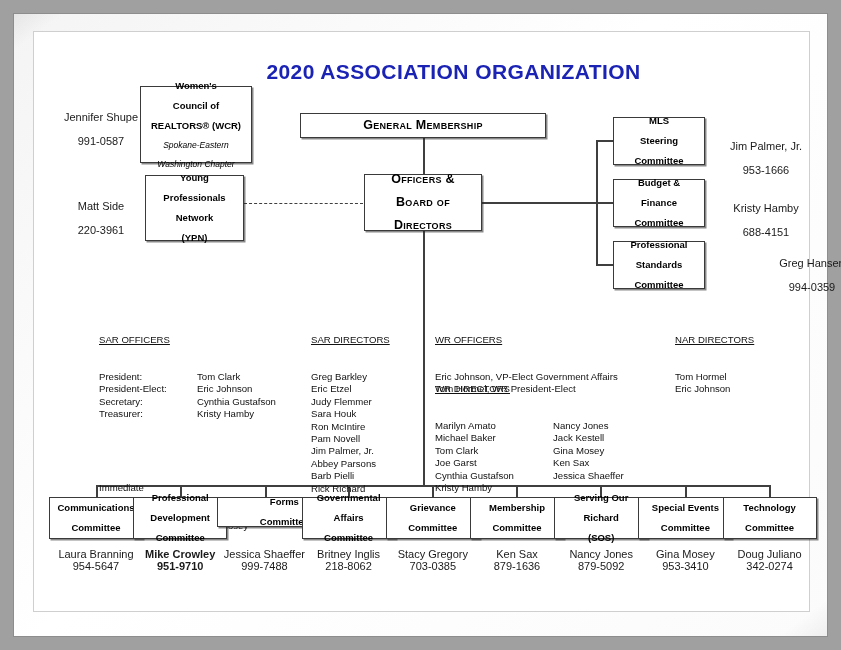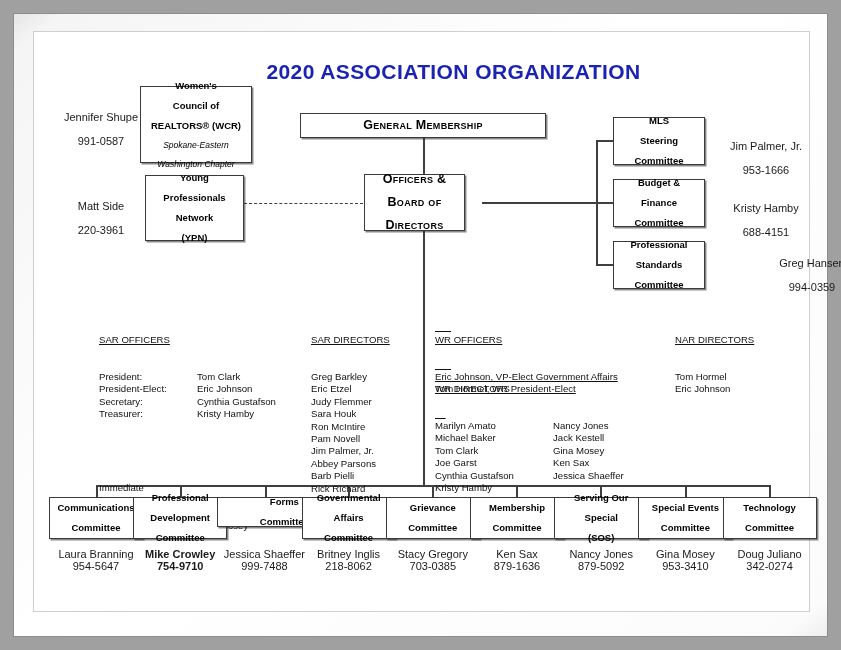--- a/index.html
+++ b/index.html
@@ -127,21 +127,21 @@
       <span>Young</span>
       <span>Professionals</span>
       <span>Network</span>
       <span>(YPN)</span>
     </div>
 
     <div class="box smallcaps" style="left:300px;top:113px;width:246px;height:25px;">
       <span>General Membership</span>
     </div>
 
-    <div class="box smallcaps" style="left:364px;top:174px;width:101px;height:57px;">
+    <div class="box smallcaps" style="left:364px;top:174px;width:118px;height:57px;">
       <span>Officers &amp;</span>
       <span>Board of</span>
       <span>Directors</span>
     </div>
 
     <div class="box" style="left:613px;top:117px;width:92px;height:48px;">
       <span>MLS</span>
       <span>Steering</span>
       <span>Committee</span>
     </div>
@@ -176,21 +176,21 @@
       <span class="listrow" style="display:block;height:12px;"></span>
       <span class="listrow">Immediate</span>
       <span class="listrow"><span class="col2" style="width:98px;">Past President:</span><span>Gina Mosey</span></span>
     </div>
 
     <div class="list" style="left:311px;top:309px;">
       <span class="hd listrow">SAR DIRECTORS</span>
       <div id="sar-directors-rows"><span class="listrow">Greg Barkley</span><span class="listrow">Eric Etzel</span><span class="listrow">Judy Flemmer</span><span class="listrow">Sara Houk</span><span class="listrow">Ron McIntire</span><span class="listrow">Pam Novell</span><span class="listrow">Jim Palmer, Jr.</span><span class="listrow">Abbey Parsons</span><span class="listrow">Barb Pielli</span><span class="listrow">Rick Richard</span></div>
     </div>
 
-    <div class="list" style="left:435px;top:309px;text-decoration:underline;">
+    <div class="list" style="left:435px;top:309px;">
       <span class="hd listrow">WR OFFICERS</span>
       <div id="wr-officers-rows"><span class="listrow">Eric Johnson, VP-Elect Government Affairs</span><span class="listrow">Tom Hormel, WR President-Elect</span></div>
     </div>
 
     <div class="list" style="left:435px;top:358px;">
       <span class="hd listrow">WR DIRECTORS</span>
       <div id="wr-directors-rows"><span class="listrow"><span class="col2" style="width: 118px;">Marilyn Amato</span><span>Nancy Jones</span></span><span class="listrow"><span class="col2" style="width: 118px;">Michael Baker</span><span>Jack Kestell</span></span><span class="listrow"><span class="col2" style="width: 118px;">Tom Clark</span><span>Gina Mosey</span></span><span class="listrow"><span class="col2" style="width: 118px;">Joe Garst</span><span>Ken Sax</span></span><span class="listrow"><span class="col2" style="width: 118px;">Cynthia Gustafson</span><span>Jessica Shaeffer</span></span><span class="listrow"><span class="col2" style="width: 118px;">Kristy Hamby</span><span></span></span></div>
       <span class="listrow" style="display:block;height:12px;"></span>
     </div>
 
@@ -203,21 +203,21 @@
         <div class="box" style="left: 49px; top: 497px; width: 94px; height: 42px;">
           <span>Communications</span>
           <span>Committee</span>
         </div>
         <div class="plain" style="left: 40px; top: 548px; width: 112px;"><span>Laura Branning</span><br><span>954-5647</span></div>
         <div class="box" style="left: 133.2px; top: 497px; width: 94px; height: 42px;">
           <span>Professional</span>
           <span>Development</span>
           <span>Committee</span>
         </div>
-        <div class="plain" style="left: 124.2px; top: 548px; width: 112px; font-weight: bold;"><span>Mike Crowley</span><br><span>754-9710</span></div>
+        <div class="plain" style="left: 124.2px; top: 548px; width: 112px; font-weight: bold;"><span>Mike Crowley</span><br><span>951-9710</span></div>
         <div class="box" style="left: 217.4px; top: 497px; width: 94px; height: 30px; padding-left: 43px;">
           <span>Forms</span>
           <span>Committee</span>
         </div>
         <div class="plain" style="left: 208.4px; top: 548px; width: 112px;"><span>Jessica Shaeffer</span><br><span>999-7488</span></div>
         <div class="box" style="left: 301.6px; top: 497px; width: 94px; height: 42px;">
           <span>Governmental</span>
           <span>Affairs</span>
           <span>Committee</span>
         </div>
@@ -227,21 +227,21 @@
           <span>Committee</span>
         </div>
         <div class="plain" style="left: 376.8px; top: 548px; width: 112px;"><span>Stacy Gregory</span><br><span>703-0385</span></div>
         <div class="box" style="left: 470px; top: 497px; width: 94px; height: 42px;">
           <span>Membership</span>
           <span>Committee</span>
         </div>
         <div class="plain" style="left: 461px; top: 548px; width: 112px;"><span>Ken Sax</span><br><span>879-1636</span></div>
         <div class="box" style="left: 554.2px; top: 497px; width: 94px; height: 42px;">
           <span>Serving Our</span>
-          <span>Special</span>
+          <span>Richard</span>
           <span>(SOS)</span>
         </div>
         <div class="plain" style="left: 545.2px; top: 548px; width: 112px;"><span>Nancy Jones</span><br><span>879-5092</span></div>
         <div class="box" style="left: 638.4px; top: 497px; width: 94px; height: 42px;">
           <span>Special Events</span>
           <span>Committee</span>
         </div>
         <div class="plain" style="left: 629.4px; top: 548px; width: 112px;"><span>Gina Mosey</span><br><span>953-3410</span></div>
         <div class="box" style="left: 722.6px; top: 497px; width: 94px; height: 42px;">
           <span>Technology</span>

